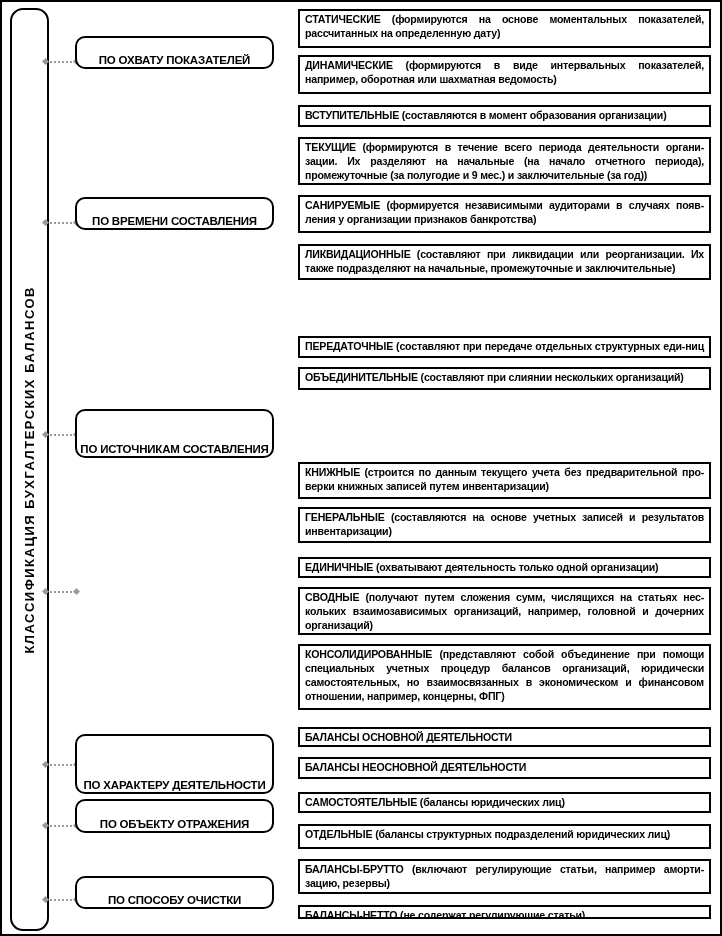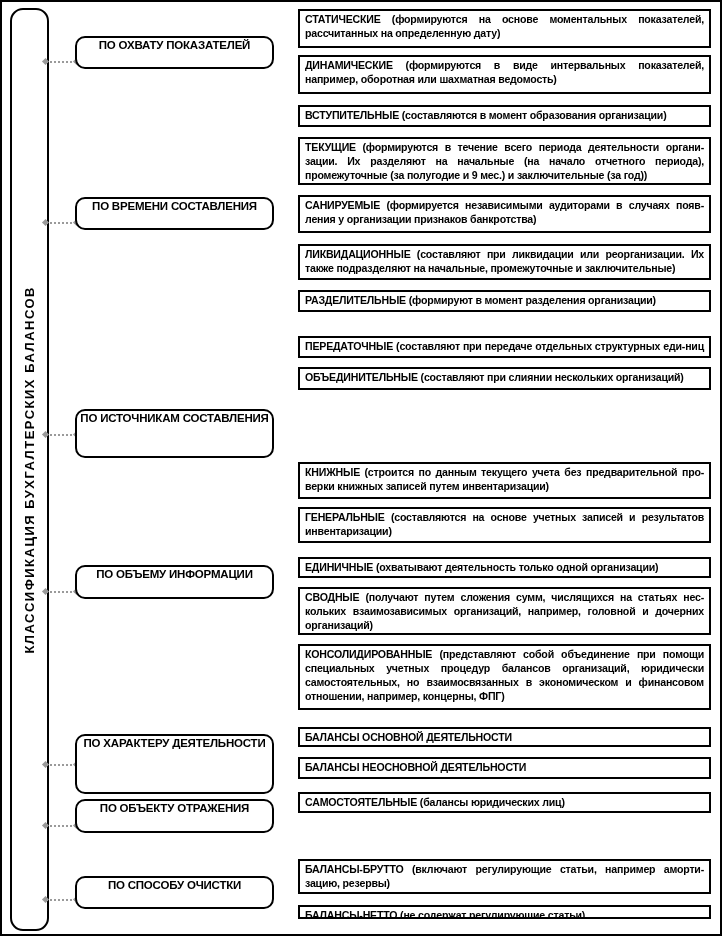--- a/index.html
+++ b/index.html
@@ -32,21 +32,21 @@
   }
   .connector::before,.connector::after{
     content:"";position:absolute;top:-4px;width:5px;height:5px;
     background:#9a9a9a;transform:rotate(45deg);
   }
   .connector::before{left:-3px;}
   .connector::after{right:-3px;}
   .cat{
     position:absolute;left:73px;width:199px;box-sizing:border-box;
     background:#fff;border:2px solid #000;border-radius:10px;
-    display:flex;align-items:flex-start;justify-content:center;text-align:center;
+    display:flex;align-items:flex-end;justify-content:center;text-align:center;
     font-weight:bold;font-size:11.5px;line-height:1.25;color:#000;
     padding:0 1px;letter-spacing:-0.2px;
   }
   .rbox{
     position:absolute;left:296px;width:413px;box-sizing:border-box;
     background:#fff;border:2px solid #000;
     padding:1px 5px;overflow:hidden;
     font-weight:bold;font-size:10.6px;line-height:14px;letter-spacing:-0.2px;
     text-align:justify;color:#000;
   }
@@ -70,23 +70,20 @@
 
   <div class="cat" style="top:34px;height:33px">
     <span>ПО ОХВАТУ ПОКАЗАТЕЛЕЙ</span>
   </div>
   <div class="cat" style="top:195px;height:33px">
     <span>ПО ВРЕМЕНИ СОСТАВЛЕНИЯ</span>
   </div>
   <div class="cat" style="top:407px;height:49px">
     <span>ПО ИСТОЧНИКАМ СОСТАВЛЕНИЯ</span>
   </div>
-  <div class="cat" style="top:563px;height:34px">
-    <span>ПО ОБЪЕМУ ИНФОРМАЦИИ</span>
-  </div>
   <div class="cat" style="top:732px;height:60px">
     <span>ПО ХАРАКТЕРУ ДЕЯТЕЛЬНОСТИ</span>
   </div>
   <div class="cat" style="top:797px;height:34px">
     <span>ПО ОБЪЕКТУ ОТРАЖЕНИЯ</span>
   </div>
   <div class="cat" style="top:874px;height:33px">
     <span>ПО СПОСОБУ ОЧИСТКИ</span>
   </div>
 
@@ -106,24 +103,20 @@
     <span>ТЕКУЩИЕ</span>
     <span>(формируются в течение всего периода деятельности органи-зации. Их разделяют на начальные (на начало отчетного периода), промежуточные (за полугодие и 9 мес.) и заключительные (за год))</span>
   </div>
   <div class="rbox" style="top:193px;height:38px">
     <span>САНИРУЕМЫЕ</span>
     <span>(формируется независимыми аудиторами в случаях появ-ления у организации признаков банкротства)</span>
   </div>
   <div class="rbox" style="top:242px;height:36px">
     <span>ЛИКВИДАЦИОННЫЕ</span>
     <span>(составляют при ликвидации или реорганизации. Их также подразделяют на начальные, промежуточные и заключительные)</span>
-  </div>
-  <div class="rbox" style="top:288px;height:22px">
-    <span>РАЗДЕЛИТЕЛЬНЫЕ</span>
-    <span>(формируют в момент разделения организации)</span>
   </div>
   <div class="rbox" style="top:334px;height:22px">
     <span>ПЕРЕДАТОЧНЫЕ</span>
     <span>(составляют при передаче отдельных структурных еди-ниц организации другим предприятиям)</span>
   </div>
   <div class="rbox" style="top:365px;height:23px">
     <span>ОБЪЕДИНИТЕЛЬНЫЕ</span>
     <span>(составляют при слиянии нескольких организаций)</span>
   </div>
   <div class="rbox" style="top:460px;height:37px">
@@ -151,20 +144,24 @@
     <span></span>
   </div>
   <div class="rbox" style="top:755px;height:22px">
     <span>БАЛАНСЫ НЕОСНОВНОЙ ДЕЯТЕЛЬНОСТИ</span>
     <span></span>
   </div>
   <div class="rbox" style="top:790px;height:21px">
     <span>САМОСТОЯТЕЛЬНЫЕ</span>
     <span>(балансы юридических лиц)</span>
   </div>
+  <div class="rbox" style="top:822px;height:25px">
+    <span>ОТДЕЛЬНЫЕ</span>
+    <span>(балансы структурных подразделений юридических лиц)</span>
+  </div>
   <div class="rbox" style="top:857px;height:35px">
     <span>БАЛАНСЫ-БРУТТО</span>
     <span>(включают регулирующие статьи, например аморти-зацию, резервы)</span>
   </div>
   <div class="rbox" style="top:903px;height:14px">
     <span>БАЛАНСЫ-НЕТТО</span>
     <span>(не содержат регулирующие статьи)</span>
   </div>
 
 </div>

